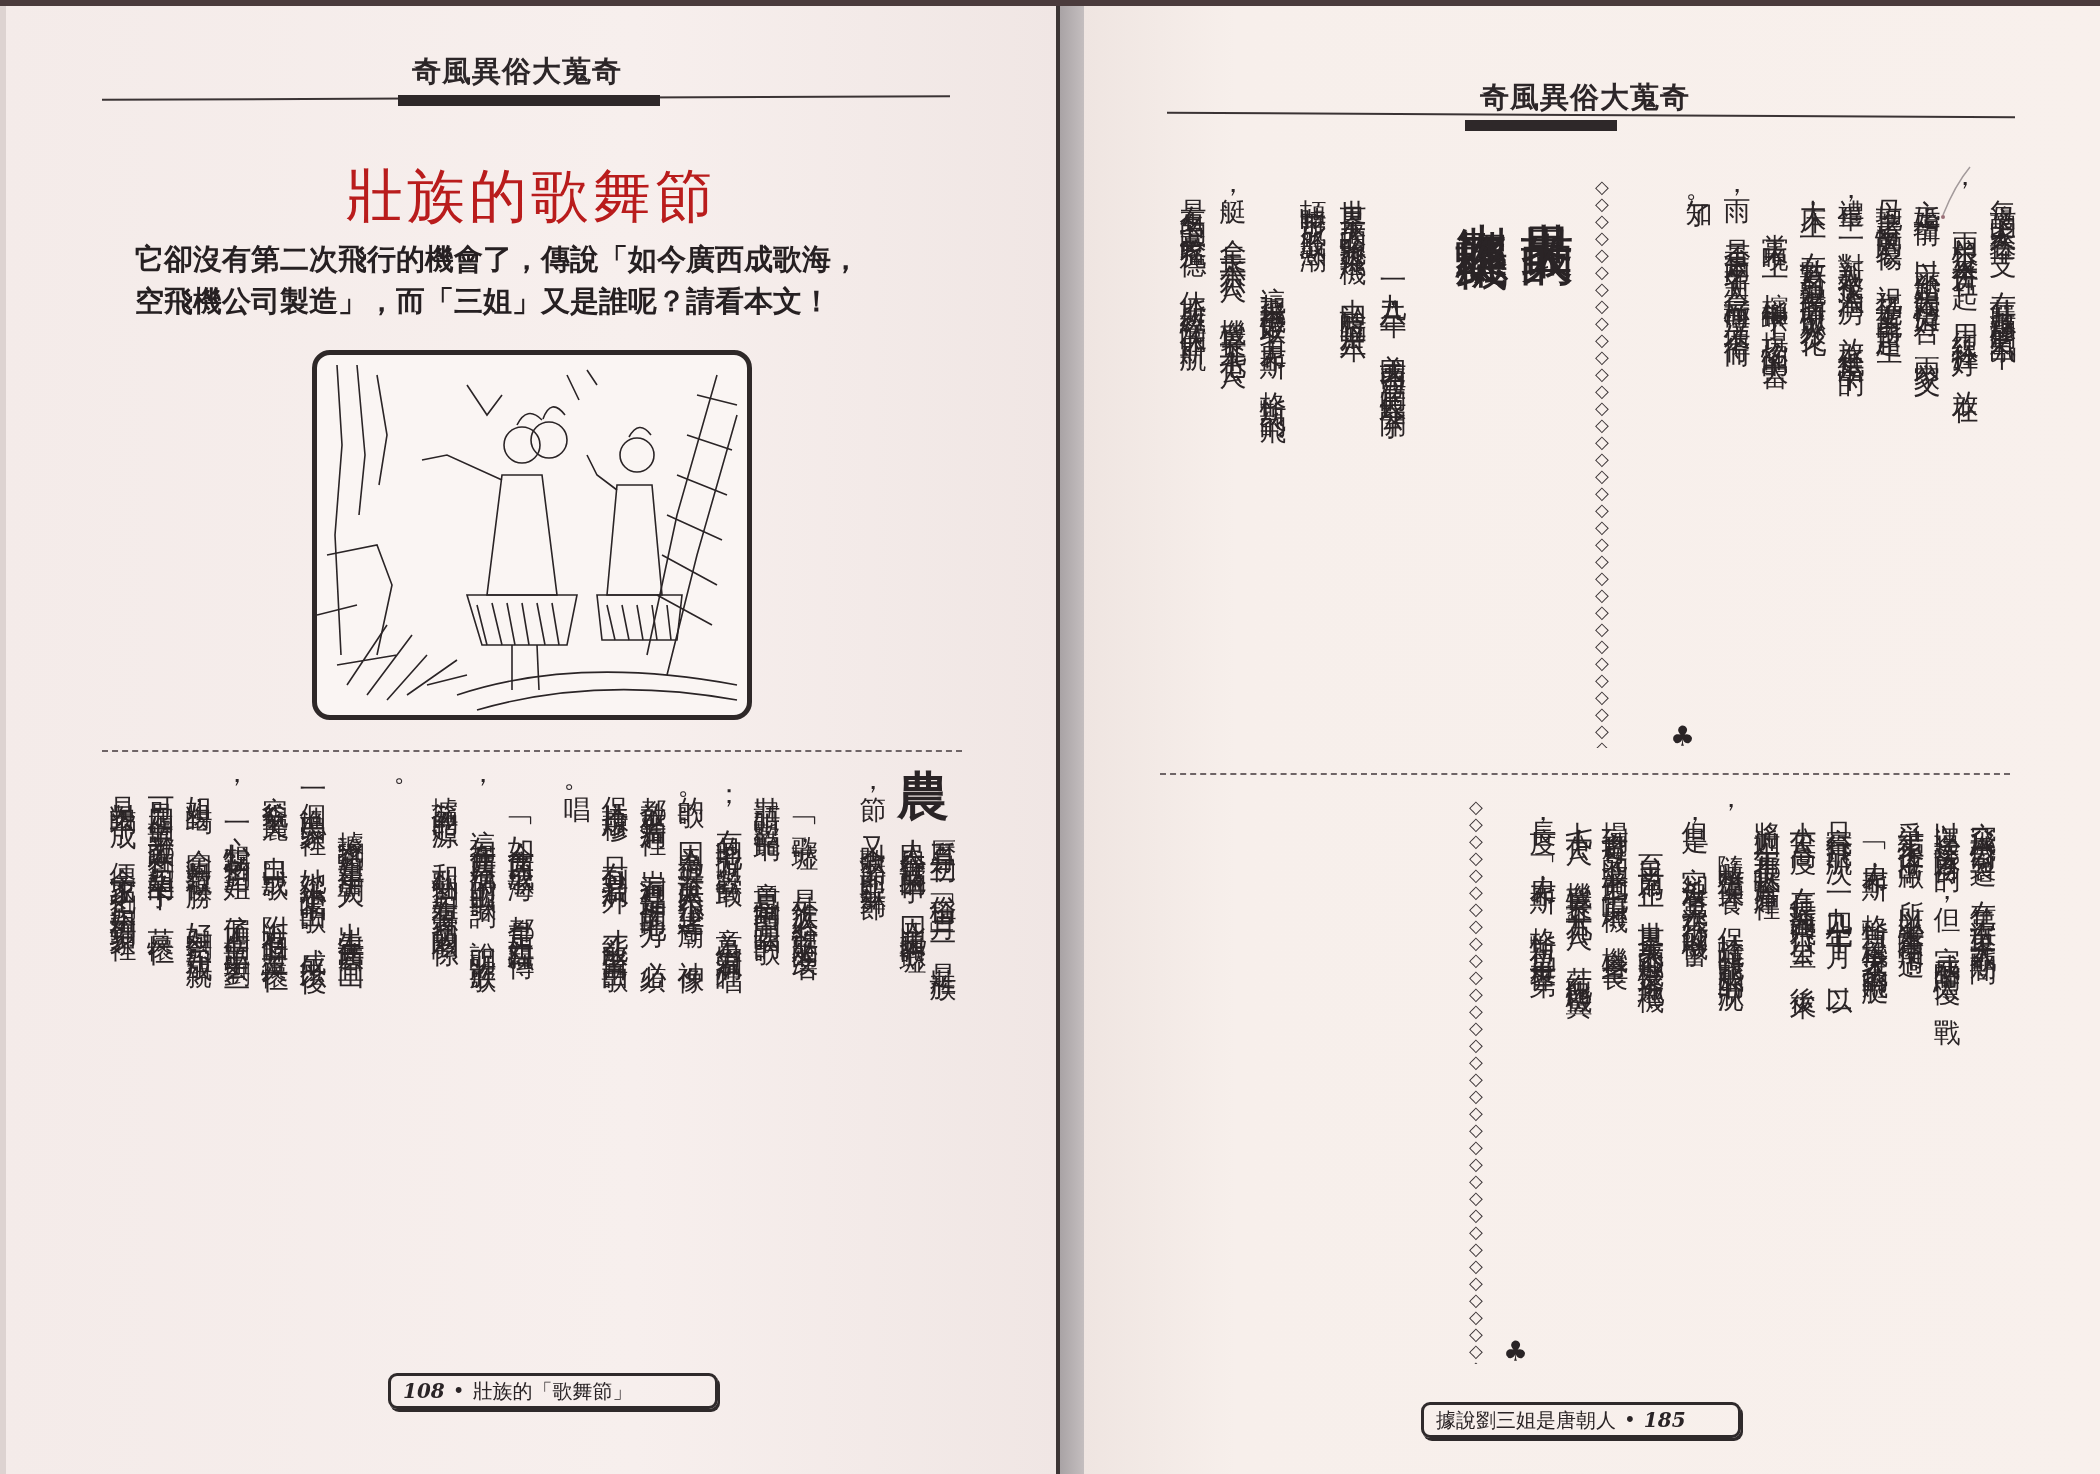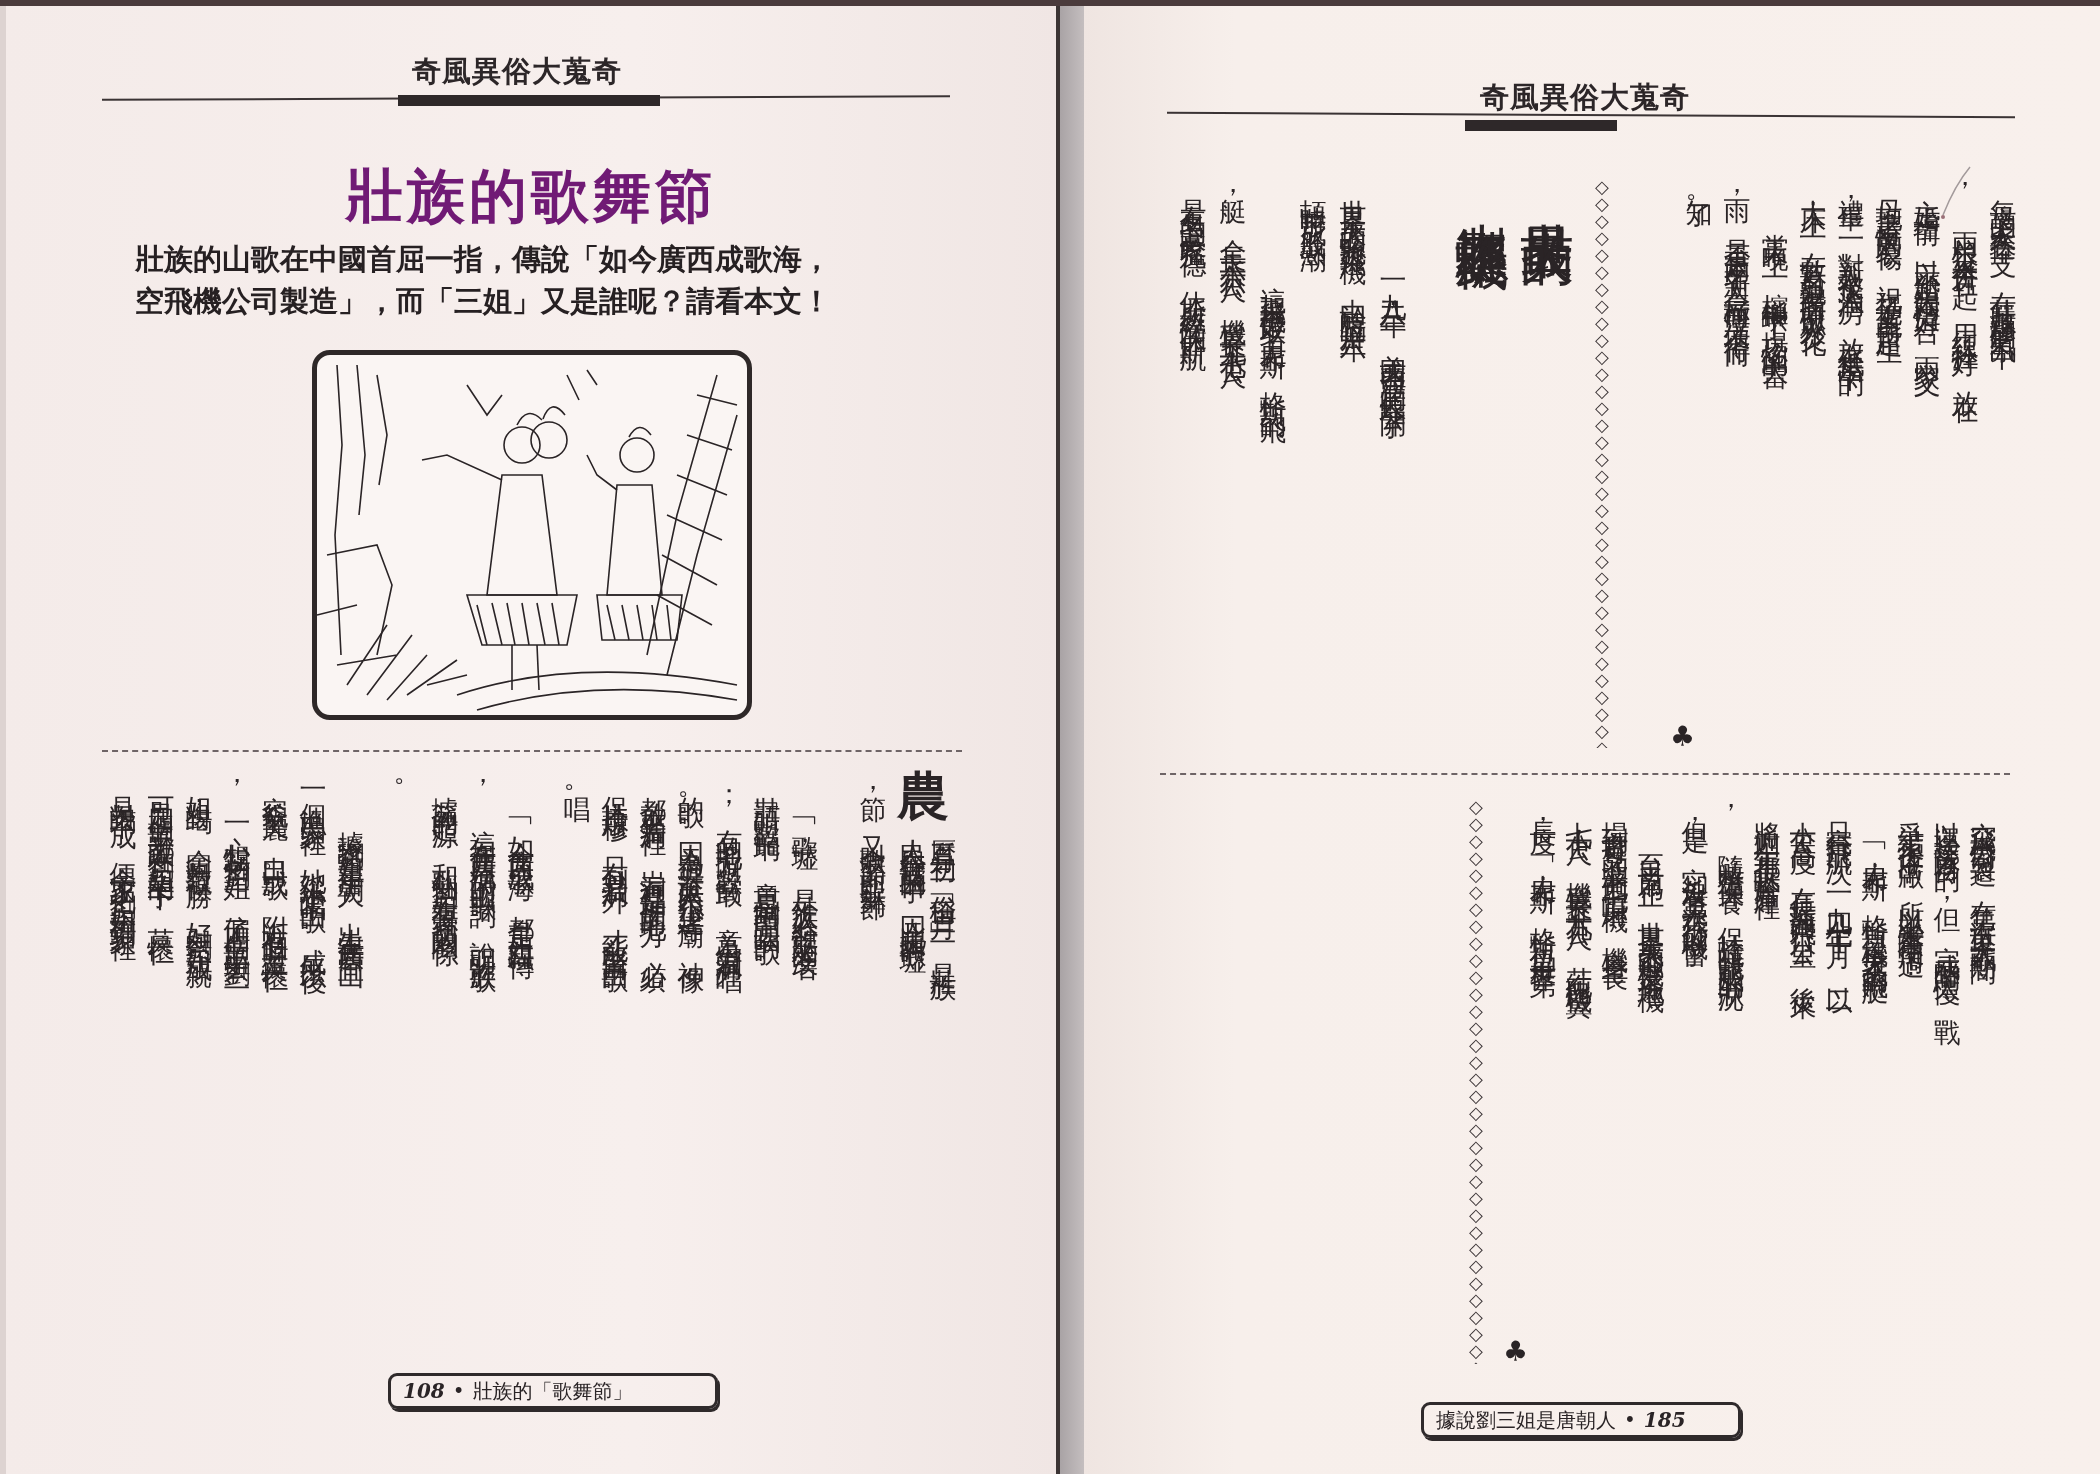--- a/index.html
+++ b/index.html
@@ -18,22 +18,22 @@
   .left-edge { position:absolute; left:0; top:6px; width:6px; height:1468px; background:#ddd3d1; }
 
   .running-head {
     position:absolute; font-family:"DejaVu Sans", sans-serif; font-size:29px;
     letter-spacing:1px; color:#2c2628; font-weight:bold; white-space:nowrap;
   }
   .rule-thin { position:absolute; height:2px; background:#3a3334; }
   .rule-thick { position:absolute; height:11px; background:#2e2829; }
 
   .title-h {
-    position:absolute; font-family:"DejaVu Sans", sans-serif; font-weight:bold;
-    font-size:58px; letter-spacing:4px; color:#701a75; white-space:nowrap;
+    position:absolute; font-family:"DejaVu Sans", sans-serif; font-weight:normal;
+    font-size:58px; letter-spacing:4px; color:#b91c1c; white-space:nowrap;
   }
   .lede {
     position:absolute; font-family:"DejaVu Sans", sans-serif; font-weight:bold;
     font-size:29px; line-height:42px; color:#262022; white-space:nowrap;
   }
   .illustration {
     position:absolute; border:5px solid #2e2828; border-radius:18px;
     background:#faf5f3; overflow:hidden;
   }
   .dash-rule { position:absolute; height:0; border-top:2px dashed #6e6466; }
@@ -76,21 +76,21 @@
 <div class="left-edge"></div>
 <div class="gutter-line"></div>
 <div class="gutter-band"></div>
 
 <div class="running-head" style="left:412px; top:52px;">奇風異俗大蒐奇</div>
 <div class="rule-thin" style="left:102px; top:97px; width:848px; transform:rotate(-0.25deg);"></div>
 <div class="rule-thick" style="left:398px; top:95px; width:262px;"></div>
 
 <div class="title-h" style="left:345px; top:158px;">壯族的歌舞節</div>
 
-<div class="lede" style="left:135px; top:238px;">壯族的山歌在中國首屈一指，傳說「如今廣西成歌海，</div>
+<div class="lede" style="left:135px; top:238px;">它卻沒有第二次飛行的機會了，傳說「如今廣西成歌海，</div>
 <div class="lede" style="left:135px; top:280px;">空飛機公司製造」，而「三姐」又是誰呢？請看本文！</div>
 
 <div class="illustration" style="left:312px; top:350px; width:430px; height:360px;">
   <svg width="430" height="360" viewBox="0 0 430 360">
     <g stroke="#2a2426" stroke-width="1.6" fill="none">
 
       <path d="M20 10 L25 90 L18 180 L24 300 M40 10 L48 100 L42 160 M60 20 L70 80 L62 130"></path>
       <path d="M10 200 L60 190 L75 230 L60 300 M0 260 L40 250"></path>
 
       <path d="M30 330 L70 270 M50 340 L95 280 M70 345 L110 300 M90 340 L140 305 M20 310 L80 300 M110 330 L150 320"></path>

